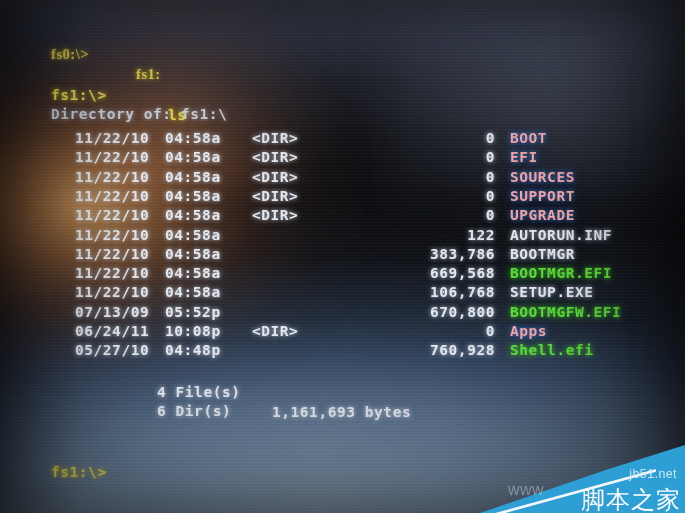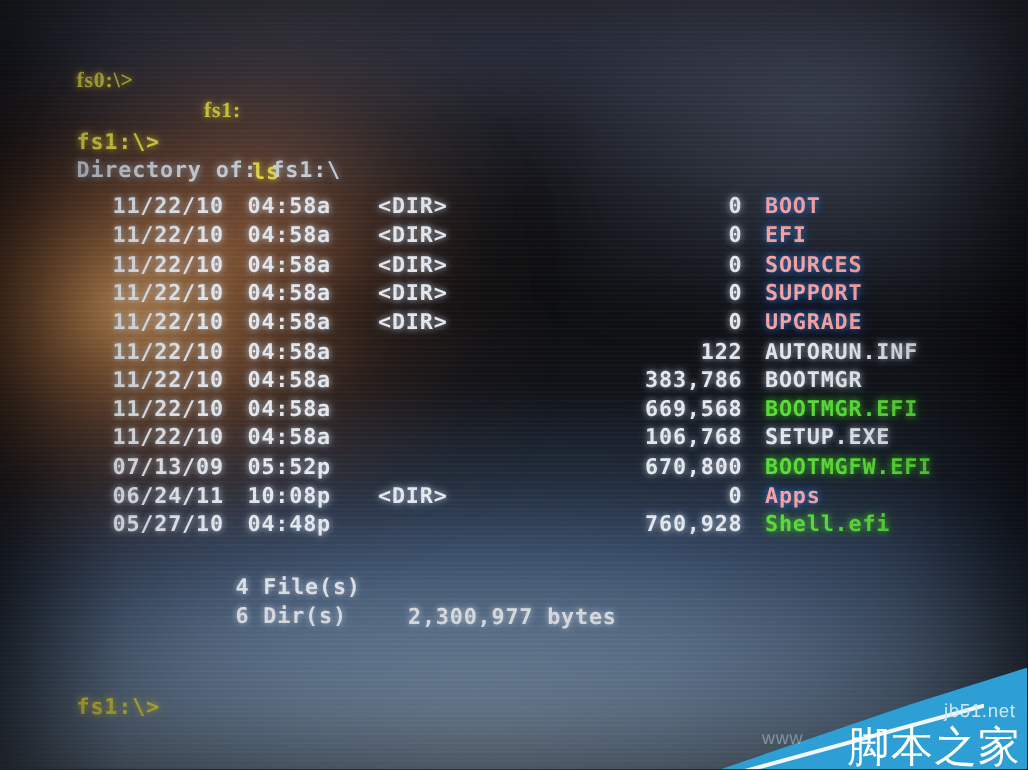--- a/index.html
+++ b/index.html
@@ -166,30 +166,30 @@
     right:8px;top:22px;
     font-family:"Liberation Sans","DejaVu Sans",sans-serif;
     font-size:12.5px;
     color:#cfe7f4;
     letter-spacing:.4px;
   }
   #wm-cn{
     position:absolute;
     right:4px;bottom:1px;
     font-family:"DejaVu Sans","Liberation Sans",sans-serif;
-    font-size:28px;
+    font-size:24px;
     color:#ffffff;
     letter-spacing:1px;
     line-height:1;
   }
   #wm-ghost{
     position:absolute;
     left:28px;bottom:14px;
     font-family:"Liberation Sans","DejaVu Sans",sans-serif;
-    font-size:12px;
+    font-size:16px;
     color:rgba(180,196,212,.55);
     letter-spacing:.5px;
   }
 </style>
 </head>
 <body>
 
 <div id="screen">
 
   <div class="bg-base"></div>
@@ -217,21 +217,21 @@
     <div class="line" style="top:86px;">
       <span class="cell c-dim" style="left:51px;">Directory of: fs1:\</span>
     </div>
 
     
     <div id="listing-rows"><div class="line" style="top: 129px;"><span class="cell c-white" style="left: 75px;">11/22/10</span><span class="cell c-white" style="left: 165px;">04:58a</span><span class="cell c-white" style="left: 252px;">&lt;DIR&gt;</span><span class="cell c-white" style="left: 0px; width: 495px; text-align: right;">0</span><span class="cell c-blue" style="left: 510px;">BOOT</span></div><div class="line" style="top: 148.3px;"><span class="cell c-white" style="left: 75px;">11/22/10</span><span class="cell c-white" style="left: 165px;">04:58a</span><span class="cell c-white" style="left: 252px;">&lt;DIR&gt;</span><span class="cell c-white" style="left: 0px; width: 495px; text-align: right;">0</span><span class="cell c-blue" style="left: 510px;">EFI</span></div><div class="line" style="top: 167.6px;"><span class="cell c-white" style="left: 75px;">11/22/10</span><span class="cell c-white" style="left: 165px;">04:58a</span><span class="cell c-white" style="left: 252px;">&lt;DIR&gt;</span><span class="cell c-white" style="left: 0px; width: 495px; text-align: right;">0</span><span class="cell c-blue" style="left: 510px;">SOURCES</span></div><div class="line" style="top: 186.9px;"><span class="cell c-white" style="left: 75px;">11/22/10</span><span class="cell c-white" style="left: 165px;">04:58a</span><span class="cell c-white" style="left: 252px;">&lt;DIR&gt;</span><span class="cell c-white" style="left: 0px; width: 495px; text-align: right;">0</span><span class="cell c-blue" style="left: 510px;">SUPPORT</span></div><div class="line" style="top: 206.2px;"><span class="cell c-white" style="left: 75px;">11/22/10</span><span class="cell c-white" style="left: 165px;">04:58a</span><span class="cell c-white" style="left: 252px;">&lt;DIR&gt;</span><span class="cell c-white" style="left: 0px; width: 495px; text-align: right;">0</span><span class="cell c-blue" style="left: 510px;">UPGRADE</span></div><div class="line" style="top: 225.5px;"><span class="cell c-white" style="left: 75px;">11/22/10</span><span class="cell c-white" style="left: 165px;">04:58a</span><span class="cell c-white" style="left: 0px; width: 495px; text-align: right;">122</span><span class="cell c-white" style="left: 510px;">AUTORUN.INF</span></div><div class="line" style="top: 244.8px;"><span class="cell c-white" style="left: 75px;">11/22/10</span><span class="cell c-white" style="left: 165px;">04:58a</span><span class="cell c-white" style="left: 0px; width: 495px; text-align: right;">383,786</span><span class="cell c-white" style="left: 510px;">BOOTMGR</span></div><div class="line" style="top: 264.1px;"><span class="cell c-white" style="left: 75px;">11/22/10</span><span class="cell c-white" style="left: 165px;">04:58a</span><span class="cell c-white" style="left: 0px; width: 495px; text-align: right;">669,568</span><span class="cell c-green" style="left: 510px;">BOOTMGR.EFI</span></div><div class="line" style="top: 283.4px;"><span class="cell c-white" style="left: 75px;">11/22/10</span><span class="cell c-white" style="left: 165px;">04:58a</span><span class="cell c-white" style="left: 0px; width: 495px; text-align: right;">106,768</span><span class="cell c-white" style="left: 510px;">SETUP.EXE</span></div><div class="line" style="top: 302.7px;"><span class="cell c-white" style="left: 75px;">07/13/09</span><span class="cell c-white" style="left: 165px;">05:52p</span><span class="cell c-white" style="left: 0px; width: 495px; text-align: right;">670,800</span><span class="cell c-green" style="left: 510px;">BOOTMGFW.EFI</span></div><div class="line" style="top: 322px;"><span class="cell c-white" style="left: 75px;">06/24/11</span><span class="cell c-white" style="left: 165px;">10:08p</span><span class="cell c-white" style="left: 252px;">&lt;DIR&gt;</span><span class="cell c-white" style="left: 0px; width: 495px; text-align: right;">0</span><span class="cell c-blue" style="left: 510px;">Apps</span></div><div class="line" style="top: 341.3px;"><span class="cell c-white" style="left: 75px;">05/27/10</span><span class="cell c-white" style="left: 165px;">04:48p</span><span class="cell c-white" style="left: 0px; width: 495px; text-align: right;">760,928</span><span class="cell c-green" style="left: 510px;">Shell.efi</span></div></div>
 
     
     <div class="line" style="top:364px;">
       <span class="cell c-white" style="left:157px;">4 File(s)</span>
-      <span class="cell c-white" style="left:272px;">2,300,977 bytes</span>
+      <span class="cell c-white" style="left:272px;">1,161,693 bytes</span>
     </div>
     <div class="line" style="top:383px;">
       <span class="cell c-white" style="left:157px;">6 Dir(s)</span>
     </div>
 
     
     <div class="line" style="top:444px;">
       <span class="cell c-prompt" style="left:51px;">fs1:\&gt;</span>
     </div>
 

